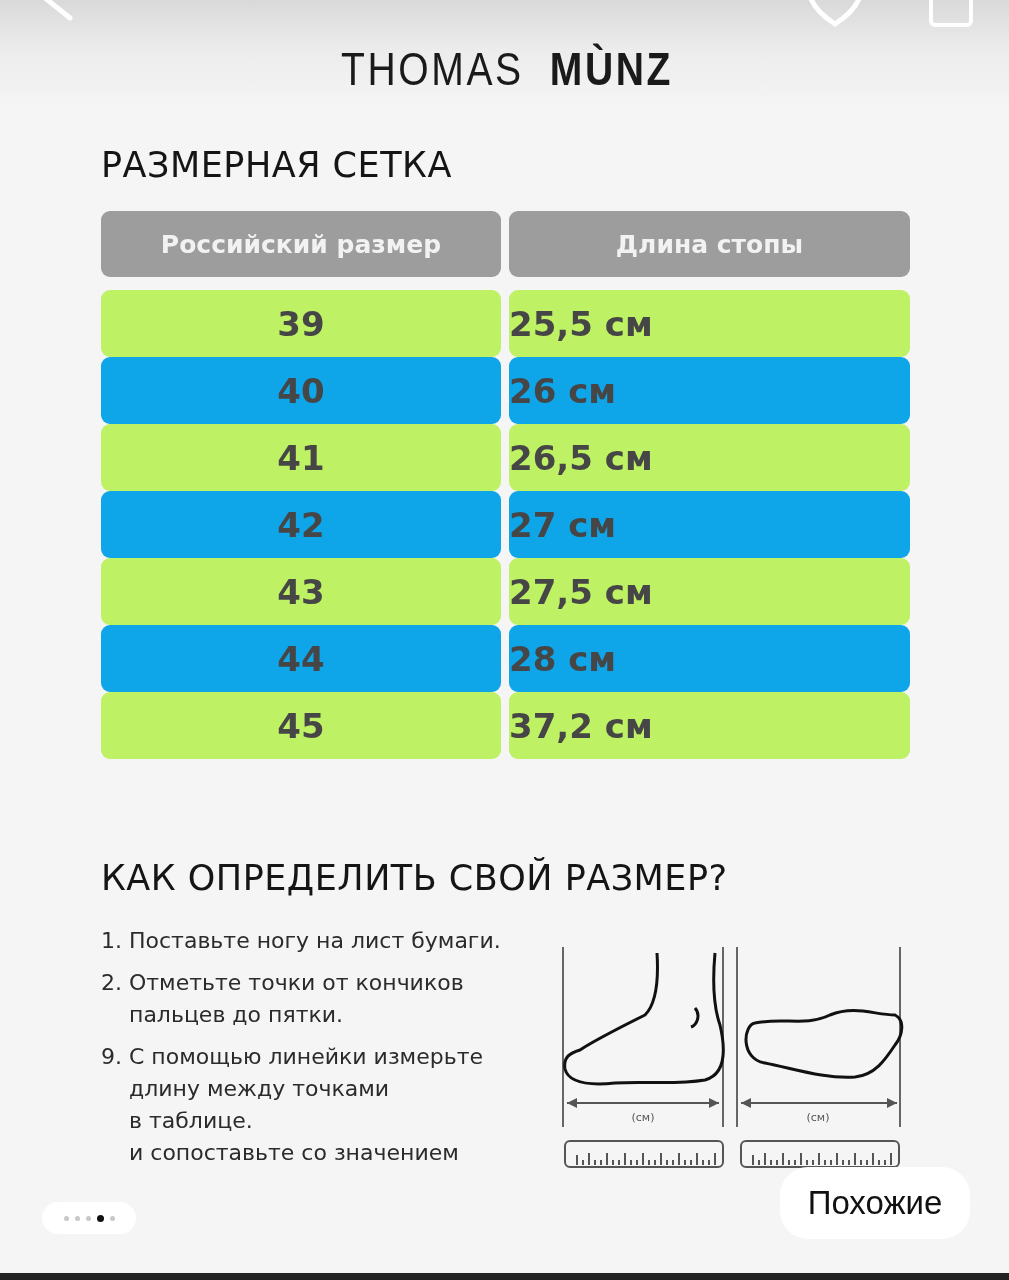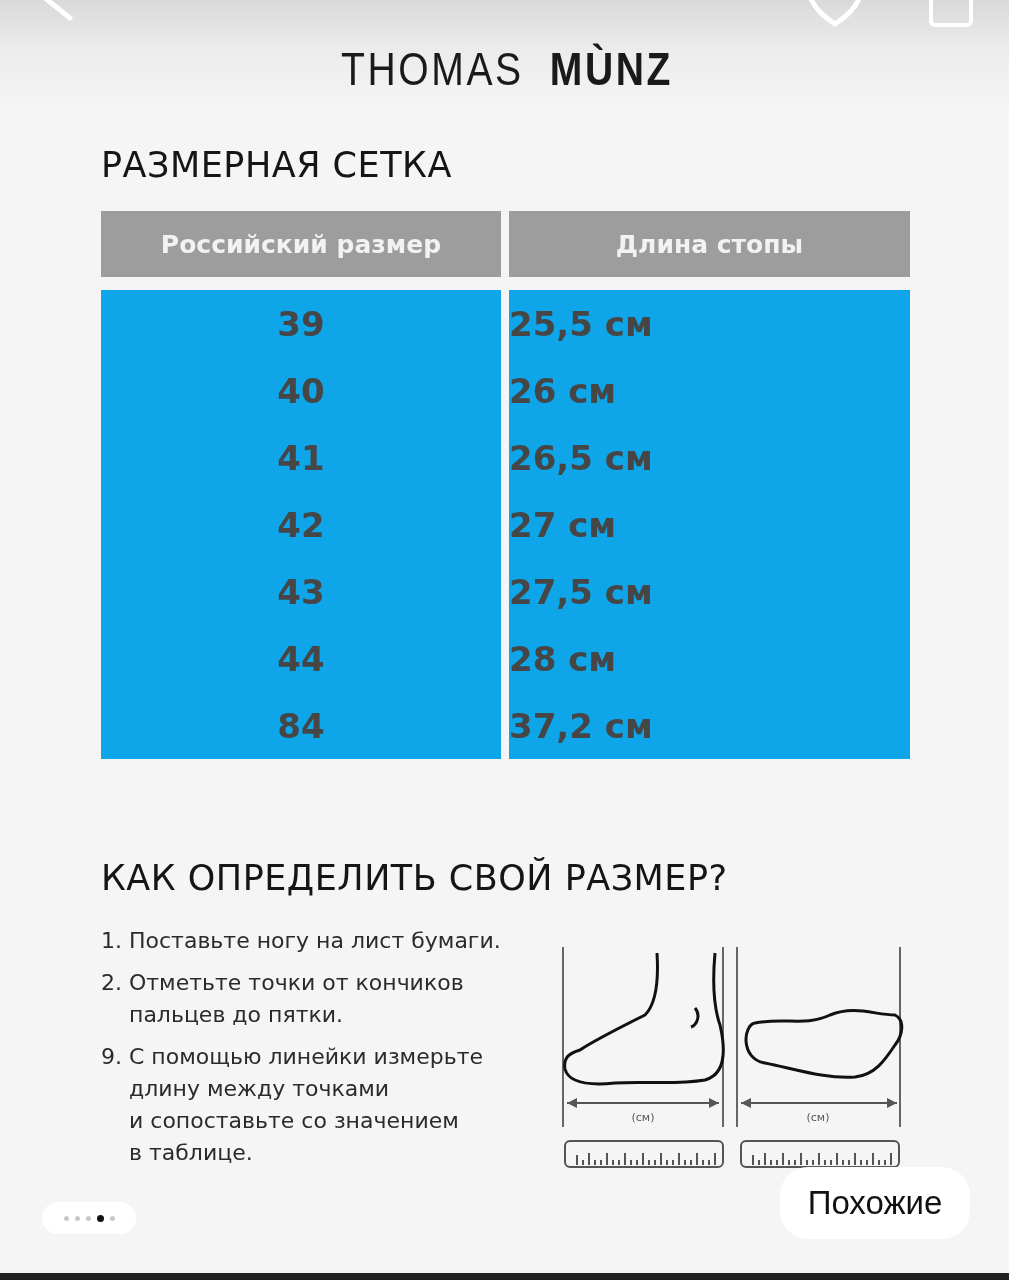--- a/index.html
+++ b/index.html
@@ -25,27 +25,27 @@
   .section-title {
     position:absolute; left:101px; font-family:"DejaVu Sans", sans-serif;
     font-size:35px; color:#151515; letter-spacing:0.5px;
   }
   .table {
     position:absolute; left:101px; top:211px; width:809px;
   }
   .row { display:flex; gap:8px; }
   .cell {
     flex:0 0 400px; display:flex; align-items:center; justify-content:center;
-    font-family:"DejaVu Sans", sans-serif; font-weight:bold; color:#464646;
+    font-family:"DejaVu Sans", sans-serif; font-weight:bold; color:#464646;border-radius:9px;
   }
   .cell.right { flex:0 0 401px; justify-content:flex-start; box-sizing:border-box; }
   .head .cell { background:#9d9d9d; color:#f2f2f2; height:66px; font-size:25px; }
   .head .cell.right { justify-content:center; padding-left:0; }
   .body-row .cell { height:67px; font-size:34px; }
-  .body-row.dark .cell { background:#0ea5e9; }
+  .body-row.dark .cell { background:#bef264; }
   .body-row.light .cell { background:#0ea5e9; }
   .steps {
     position:absolute; left:101px; top:925px; width:430px;
     font-family:"DejaVu Sans", sans-serif; font-size:22px; color:#2b2b2b; line-height:32px;
   }
   .step { margin-bottom:10px; }
   .step .indent { padding-left:28px; }
   .illustration { position:absolute; left:555px; top:945px; width:350px; height:230px; }
   .dots {
     position:absolute; left:42px; top:1202px; width:94px; height:32px;
@@ -105,40 +105,40 @@
   </div>
   <div class="row body-row dark">
     <div class="cell">43</div>
     <div class="cell right">27,5 см</div>
   </div>
   <div class="row body-row light">
     <div class="cell">44</div>
     <div class="cell right">28 см</div>
   </div>
   <div class="row body-row dark">
-    <div class="cell">84</div>
+    <div class="cell">45</div>
     <div class="cell right">37,2 см</div>
   </div>
 </div>
 
 <div class="section-title" style="top:858px;">КАК ОПРЕДЕЛИТЬ СВОЙ РАЗМЕР?</div>
 
 <div class="steps">
   <div class="step">
     <div>1. Поставьте ногу на лист бумаги.</div>
   </div>
   <div class="step">
     <div>2. Отметьте точки от кончиков</div>
     <div class="indent">пальцев до пятки.</div>
   </div>
   <div class="step">
     <div>9. С помощью линейки измерьте</div>
     <div class="indent">длину между точками</div>
+    <div class="indent">в таблице.</div>
     <div class="indent">и сопоставьте со значением</div>
-    <div class="indent">в таблице.</div>
   </div>
 </div>
 
 <svg class="illustration" viewBox="0 0 350 230">
   <g fill="none" stroke="#111" stroke-width="3">
     <line x1="8" y1="2" x2="8" y2="182" stroke="#666" stroke-width="2"></line>
     <line x1="168" y1="2" x2="168" y2="182" stroke="#666" stroke-width="2"></line>
     <path d="M102,8 C104,40 100,60 90,70 C70,80 40,95 25,105 C15,108 8,112 10,124 C14,140 40,140 60,138 C90,136 120,140 150,135 C168,130 172,110 165,80 C158,60 158,30 160,8"></path>
     <path d="M140,63 C146,70 142,80 136,82"></path>
     <line x1="12" y1="158" x2="164" y2="158" stroke="#555" stroke-width="2"></line>

